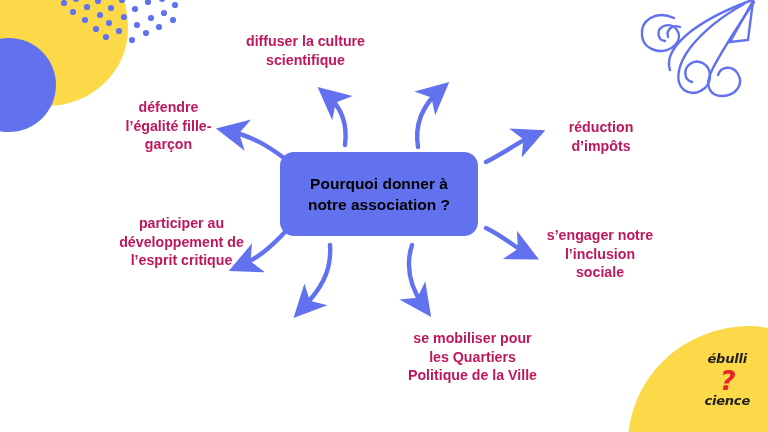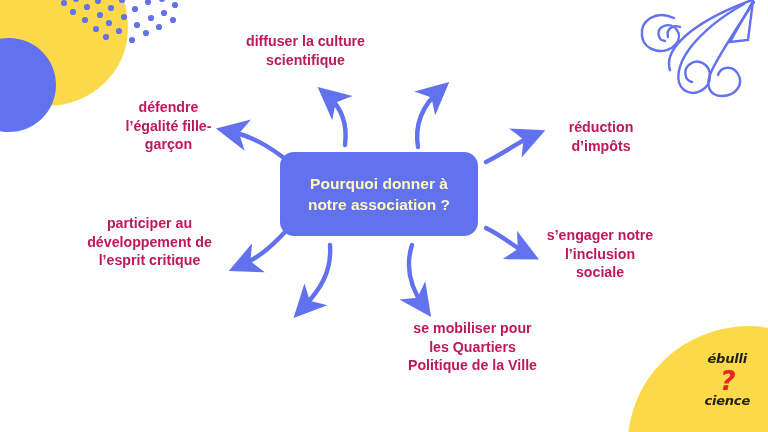--- a/index.html
+++ b/index.html
@@ -90,21 +90,21 @@
     left: 280px;
     top: 152px;
     width: 198px;
     height: 84px;
     background: #6272ef;
     border-radius: 14px;
     display: flex;
     align-items: center;
     justify-content: center;
     text-align: center;
-    color: #fef9c3;
+    color: #000000;
     font-weight: bold;
     font-size: 15.5px;
     line-height: 1.38;
     padding: 0 10px;
     box-sizing: border-box;
   }
 
   
   .branch-label {
     position: absolute;
@@ -112,23 +112,23 @@
     font-weight: bold;
     font-size: 14.2px;
     line-height: 1.32;
     text-align: center;
     white-space: pre-line;
   }
   #label-0 { left: 218px; top: 32px;  width: 175px; }
   #label-1 { left: 418px; top: 26px;  width: 155px; }
   #label-2 { left: 536px; top: 118px; width: 130px; }
   #label-3 { left: 525px; top: 226px; width: 150px; }
-  #label-4 { left: 385px; top: 319px; width: 175px; }
+  #label-4 { left: 385px; top: 329px; width: 175px; }
   #label-5 { left: 182px; top: 318px; width: 185px; }
-  #label-6 { left: 72px;  top: 214px; width: 155px; }
+  #label-6 { left: 104px;  top: 214px; width: 155px; }
   #label-7 { left: 96px;  top: 98px;  width: 145px; }
 
   
   #arrows {
     position: absolute;
     left: 0;
     top: 0;
     width: 768px;
     height: 432px;
     pointer-events: none;

